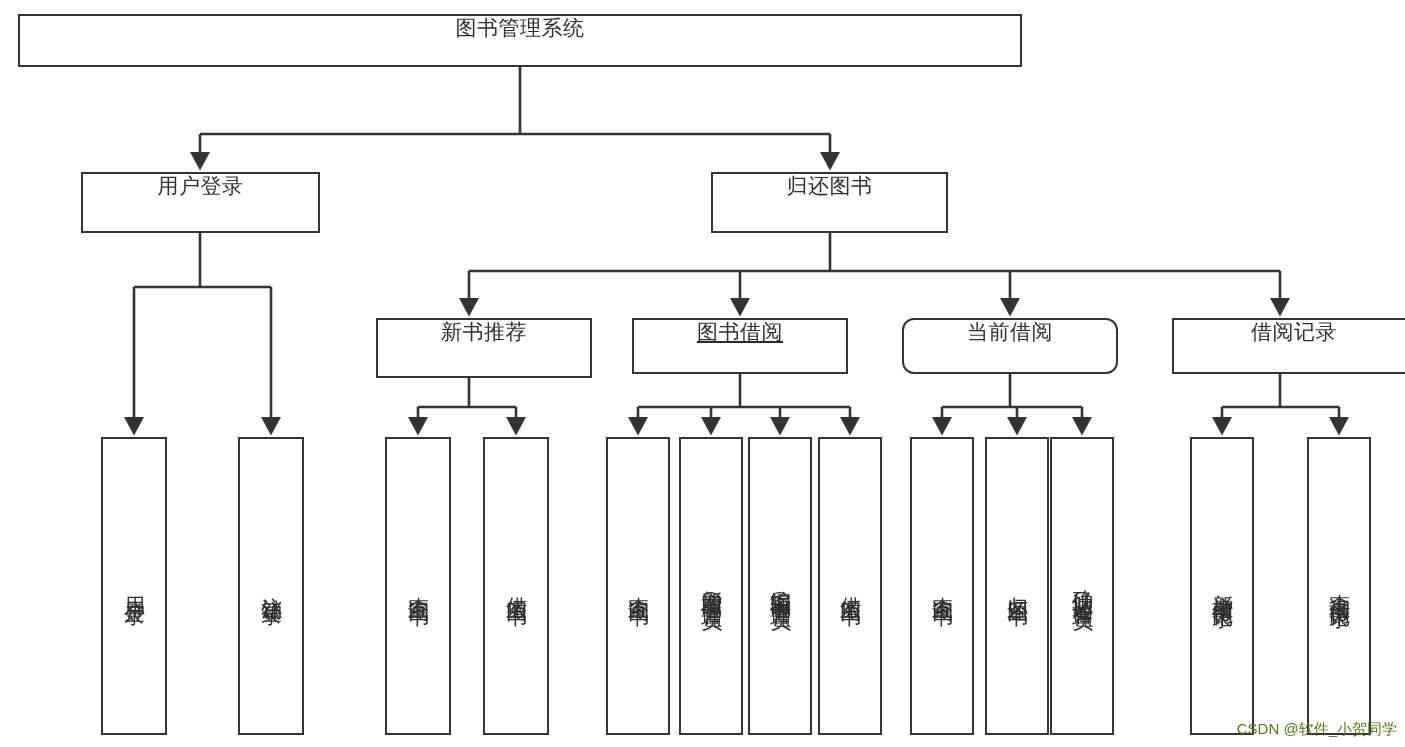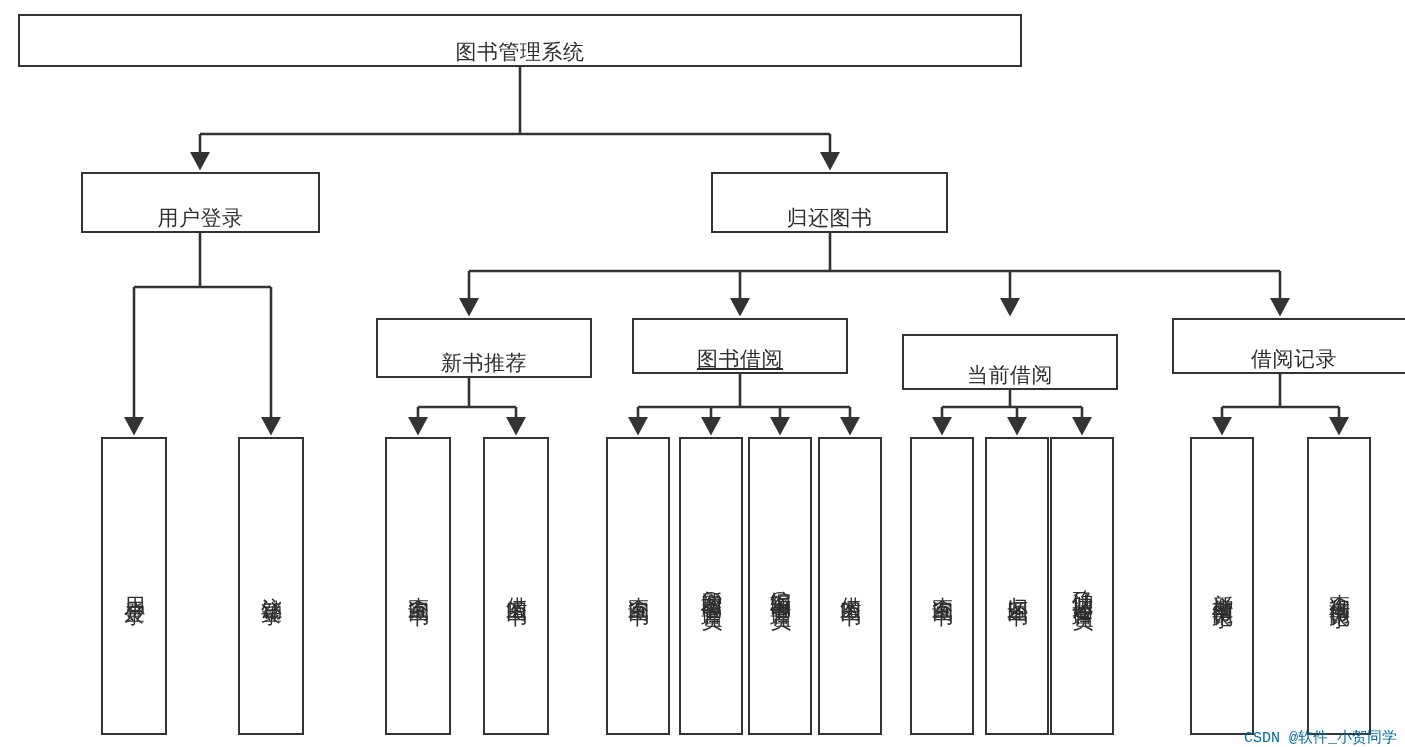--- a/index.html
+++ b/index.html
@@ -26,21 +26,21 @@
     width: 1405px;
     height: 747px;
     pointer-events: none;
   }
   .node {
     position: absolute;
     box-sizing: border-box;
     background: #ffffff;
     border: 2px solid #333333;
     display: flex;
-    align-items: flex-end;
+    align-items: flex-start;
     justify-content: center;
     z-index: 2;
   }
   .node-label {
     font-size: 21px;
     line-height: 1.18;
     color: #2e2e2e;
     letter-spacing: 0.5px;
     white-space: nowrap;
     text-align: center;
@@ -56,26 +56,26 @@
     text-orientation: upright;
     font-size: 21px;
     line-height: 1.22;
     letter-spacing: 3px;
     white-space: nowrap;
     max-height: 100%;
   }
   #watermark {
     position: absolute;
     right: 8px;
-    bottom: 0;
+    bottom: 8px;
     font-size: 15px;
-    color: #0369a1;
+    color: #4d7c0f;
     z-index: 5;
     white-space: nowrap;
-    font-family: Liberation Mono, monospace;
+    font-family: Liberation Sans, sans-serif;
   }
 </style>
 </head>
 <body>
 
 <div id="diagram-root">
 
   <svg id="edges-layer" viewBox="0 0 1405 747" width="1405" height="747">
     <defs>
       <marker id="arrowhead" markerWidth="9" markerHeight="9" refX="3.2" refY="4.5" orient="auto" markerUnits="strokeWidth">
@@ -139,21 +139,21 @@
   </div>
 
   <div class="node" style="left:361px; top:318px; width:216px; height:60px;margin-left:15px;">
     <span class="node-label">新书推荐</span>
   </div>
 
   <div class="node" style="left:632px; top:318px; width:216px; height:56px;text-decoration:underline;">
     <span class="node-label">图书借阅</span>
   </div>
 
-  <div class="node" style="left:902px; top:334px; width:216px; height:56px;">
+  <div class="node" style="left:902px; top:318px; width:216px; height:56px;border-radius:12px;">
     <span class="node-label">当前借阅</span>
   </div>
 
   <div class="node" style="left:1172px; top:318px; width:244px; height:56px;">
     <span class="node-label">借阅记录</span>
   </div>
 
   <div class="node leaf" style="left:101px; top:437px; width:66px; height:298px;">
     <span class="node-label">用户登录</span>
   </div>

